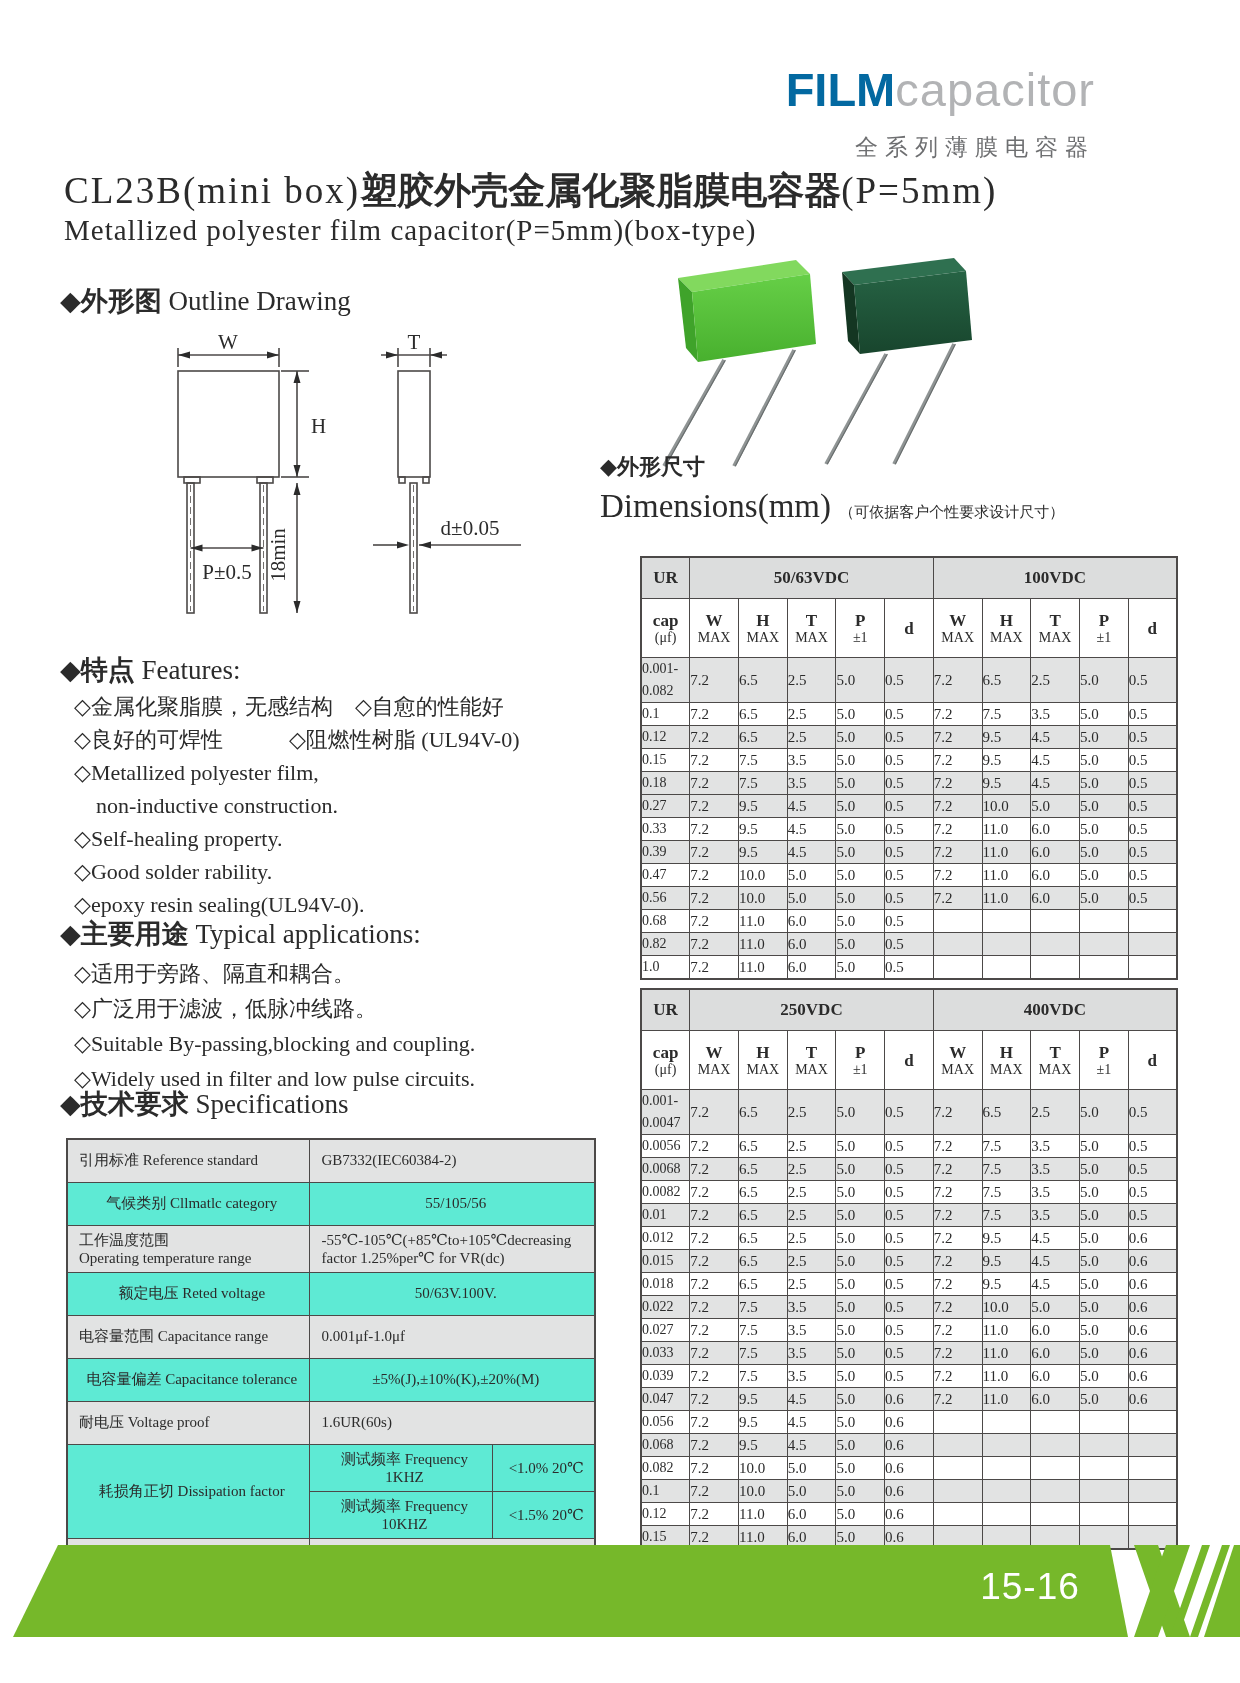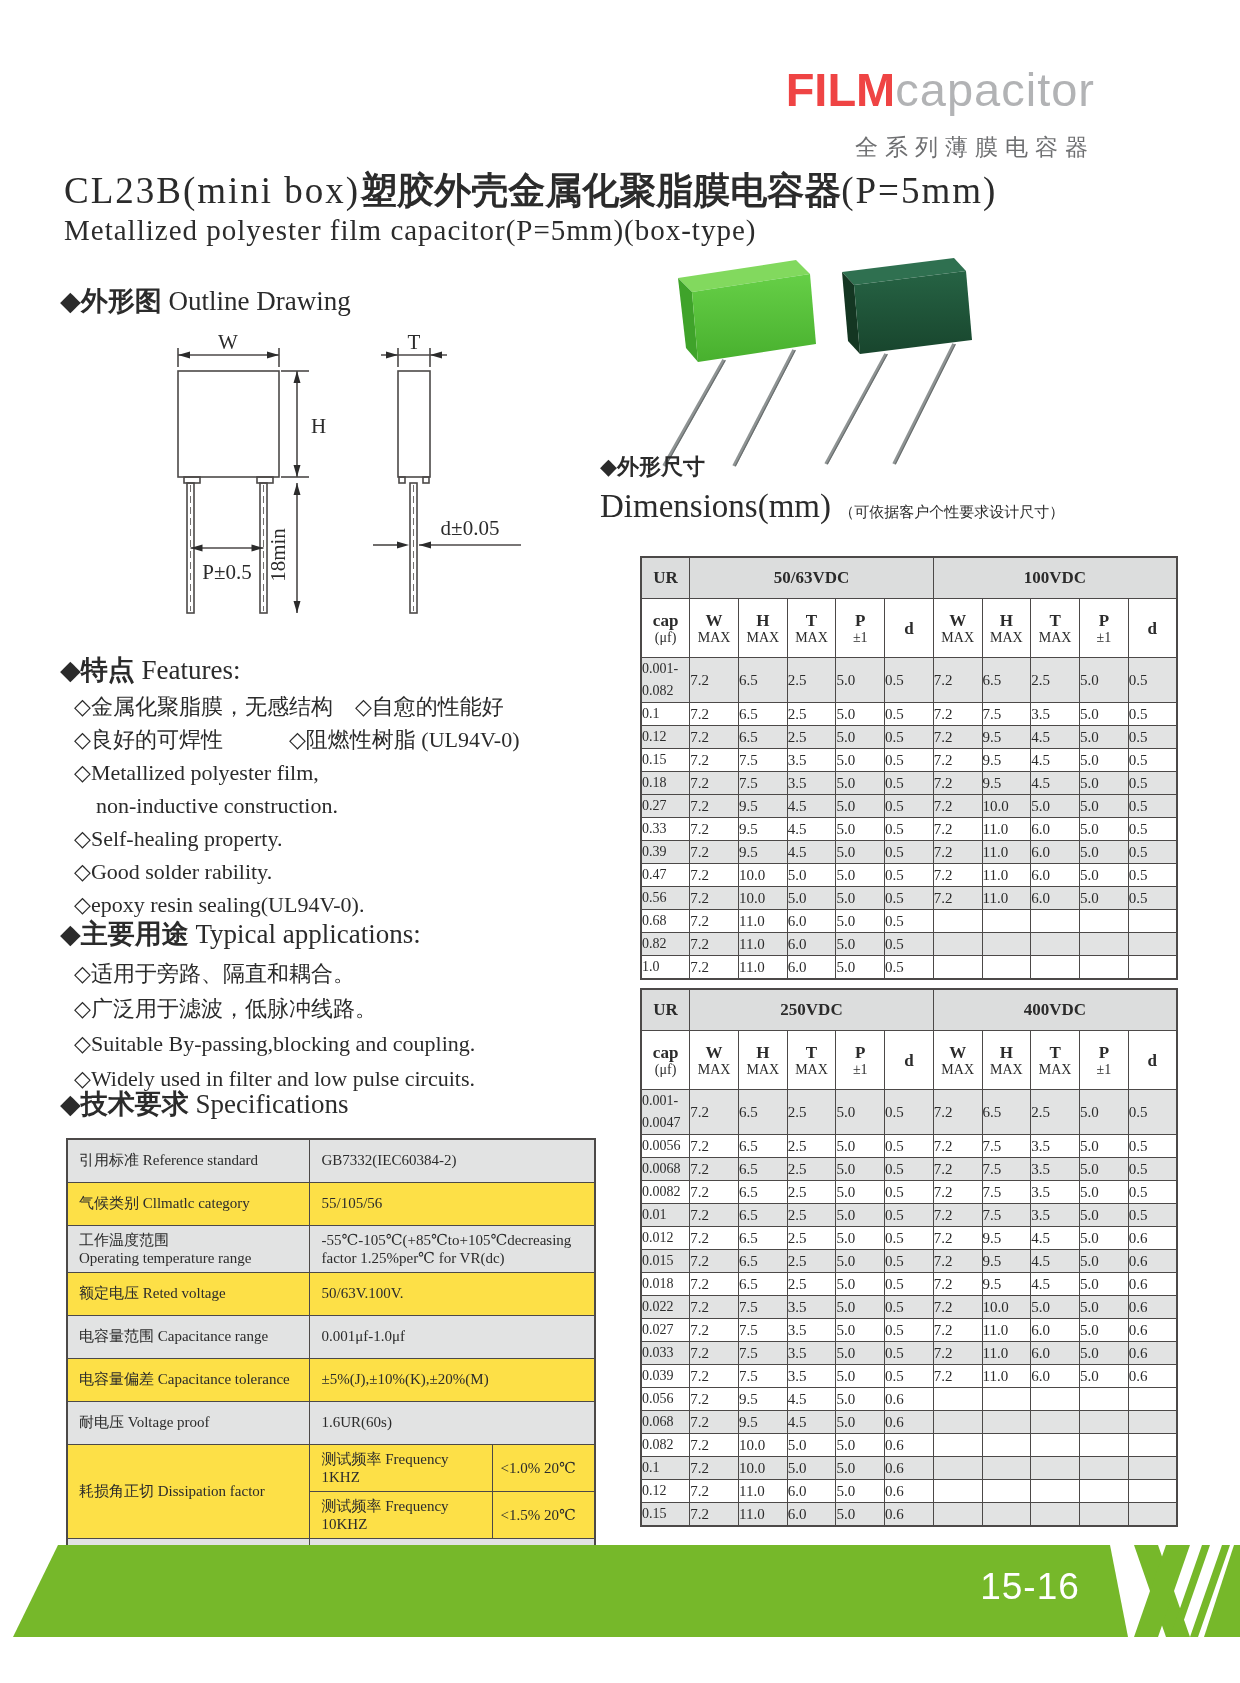--- a/index.html
+++ b/index.html
@@ -3,21 +3,21 @@
 <meta charset="utf-8">
 <style>
   html,body{margin:0;padding:0;background:#ffffff;}
   body{width:1240px;height:1683px;position:relative;overflow:hidden;
        font-family:"Liberation Serif","DejaVu Serif",serif;color:#2b2b2b;}
   .abs{position:absolute;}
 
   
   .brand{top:66px;right:145px;text-align:right;line-height:1;}
   .brand .film{font-family:"Liberation Sans","DejaVu Sans",sans-serif;font-weight:bold;
-               font-size:47px;color:#ef4444;letter-spacing:0px;}
+               font-size:47px;color:#0369a1;letter-spacing:0px;}
   .brand .capa{font-family:"Liberation Sans","DejaVu Sans",sans-serif;font-weight:normal;
                font-size:47px;color:#b2b3b5;letter-spacing:1px;}
   .brand .bsub{margin-top:23px;font-family:"Liberation Sans","DejaVu Sans",sans-serif;
                font-size:23px;color:#6e6f71;letter-spacing:7px;}
 
   
   .title{top:166px;left:64px;white-space:nowrap;}
   .t-code,.t-tail{font-size:37px;letter-spacing:2px;}
   .t-cn{font-family:"Liberation Sans","DejaVu Sans",sans-serif;font-weight:bold;font-size:37px;}
   .subtitle{top:214px;left:64px;font-size:29px;letter-spacing:1px;}
@@ -41,21 +41,21 @@
 
   
   table.spec{top:1138px;left:66px;width:530px;border-collapse:collapse;
              border:2px solid #4c4948;table-layout:fixed;font-size:15px;}
   table.spec td{border:1px solid #4c4948;vertical-align:middle;white-space:pre-line;}
   table.spec td.lbl{padding:5px 4px 5px 11px;}
   table.spec td.val{padding:5px 4px 5px 12px;}
   table.spec td.freq{padding:5px 4px 5px 12px;}
   table.spec td.res{padding:5px 2px 5px 8px;}
   table.spec tr.g>td{background:#e2e3e3;}
-  table.spec tr.w>td{background:#fde047;}
+  table.spec tr.w>td{background:#5eead4;text-align:center;}
   table.spec tr{height:43px;}
 
   
   table.dim{border-collapse:collapse;border:2px solid #4c4948;table-layout:fixed;
             width:538px;}
   table.dim th,table.dim td{border:1px solid #4c4948;padding:0;}
   table.dim .hdr1 th{background:#dcdddd;font-size:17px;height:40px;font-weight:bold;}
   table.dim .hdr2 th{background:#ffffff;height:58px;font-weight:normal;}
   table.dim .hdr2 .l1{font-weight:bold;font-size:17px;line-height:19px;}
   table.dim .hdr2 .l2{font-size:14px;line-height:16px;}
@@ -619,20 +619,33 @@
         <td>7.5</td>
         <td>3.5</td>
         <td>5.0</td>
         <td>0.5</td>
         <td>7.2</td>
         <td>11.0</td>
         <td>6.0</td>
         <td>5.0</td>
         <td>0.6</td>
       </tr>
+      <tr class="g">
+        <td class="capc">0.047</td>
+        <td>7.2</td>
+        <td>9.5</td>
+        <td>4.5</td>
+        <td>5.0</td>
+        <td>0.6</td>
+        <td>7.2</td>
+        <td>11.0</td>
+        <td>6.0</td>
+        <td>5.0</td>
+        <td>0.6</td>
+      </tr>
       <tr class="w">
         <td class="capc">0.056</td>
         <td>7.2</td>
         <td>9.5</td>
         <td>4.5</td>
         <td>5.0</td>
         <td>0.6</td>
         <td></td>
         <td></td>
         <td></td>

